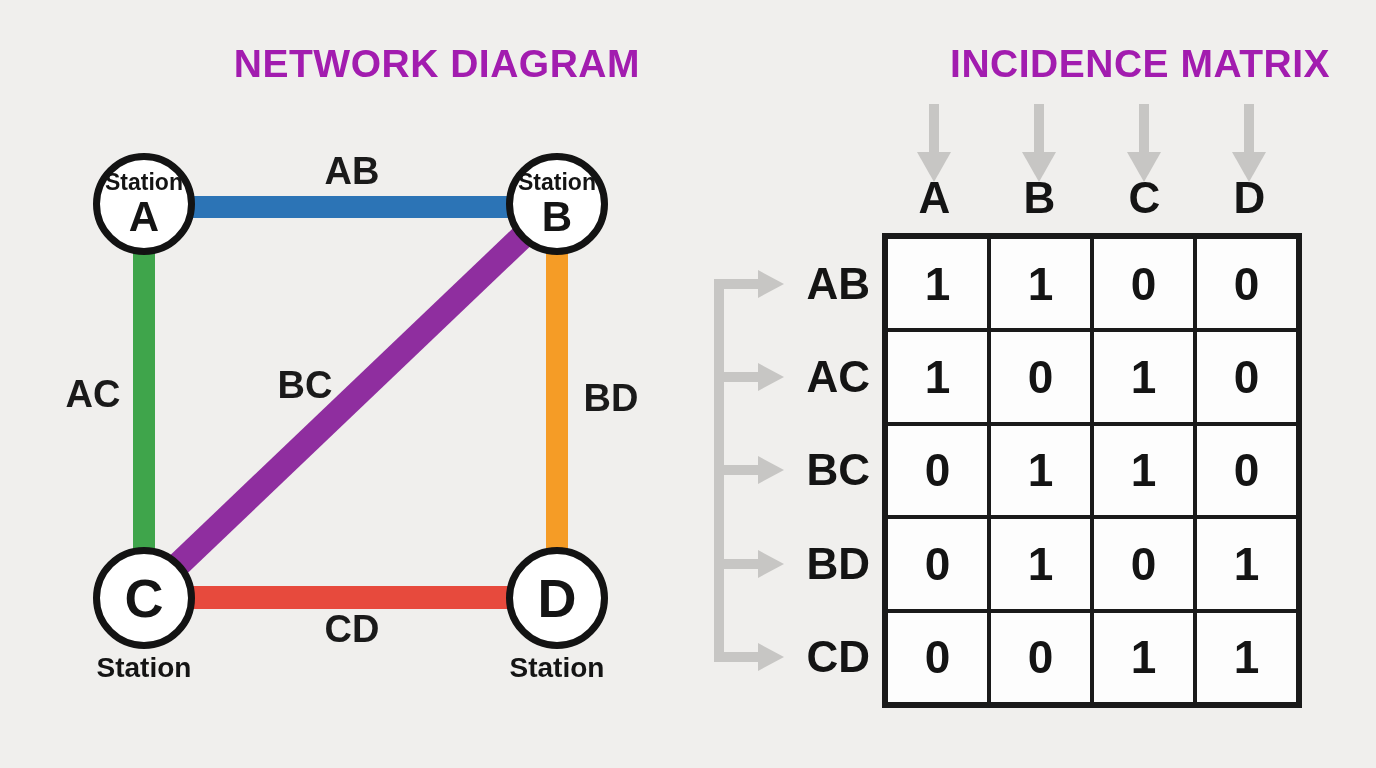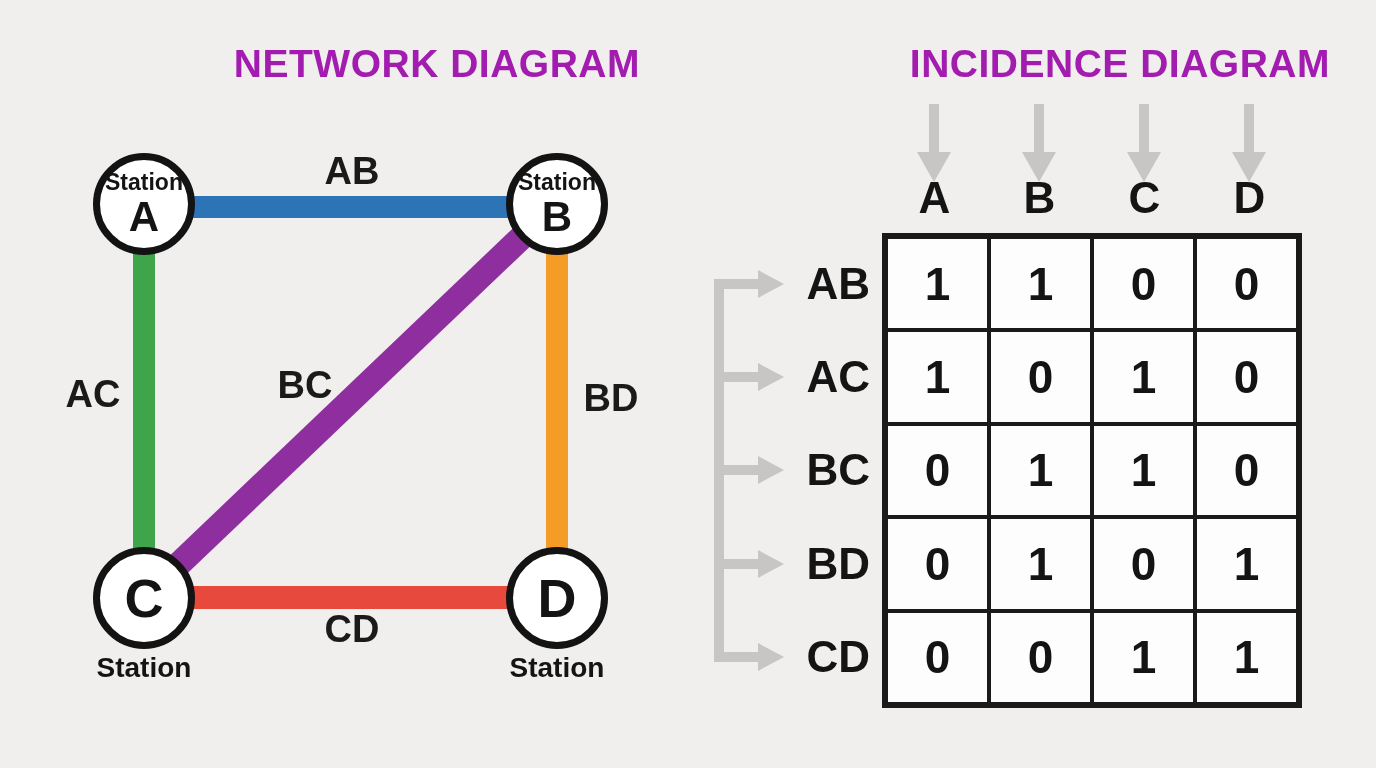--- a/index.html
+++ b/index.html
@@ -102,21 +102,21 @@
     </div>
     <div class="node node-d">
       <span class="node-letter-lg">D</span>
     </div>
 
     <div class="station-caption caption-c">Station</div>
     <div class="station-caption caption-d">Station</div>
   </div>
 
   <div>
-    <div class="abs title mat-title">INCIDENCE DIAGRAM</div>
+    <div class="abs title mat-title">INCIDENCE MATRIX</div>
 
     <div class="down-shaft" style="left: 929px; background-color: rgb(199, 198, 196);"></div>
     <div class="down-head" style="left: 917px; border-top-color: rgb(199, 198, 196);"></div>
     <div class="down-shaft" style="left: 1034px; background-color: rgb(199, 198, 196);"></div>
     <div class="down-head" style="left: 1022px; border-top-color: rgb(199, 198, 196);"></div>
     <div class="down-shaft" style="left: 1139px; background-color: rgb(199, 198, 196);"></div>
     <div class="down-head" style="left: 1127px; border-top-color: rgb(199, 198, 196);"></div>
     <div class="down-shaft" style="left: 1244px; background-color: rgb(199, 198, 196);"></div>
     <div class="down-head" style="left: 1232px; border-top-color: rgb(199, 198, 196);"></div>
 

